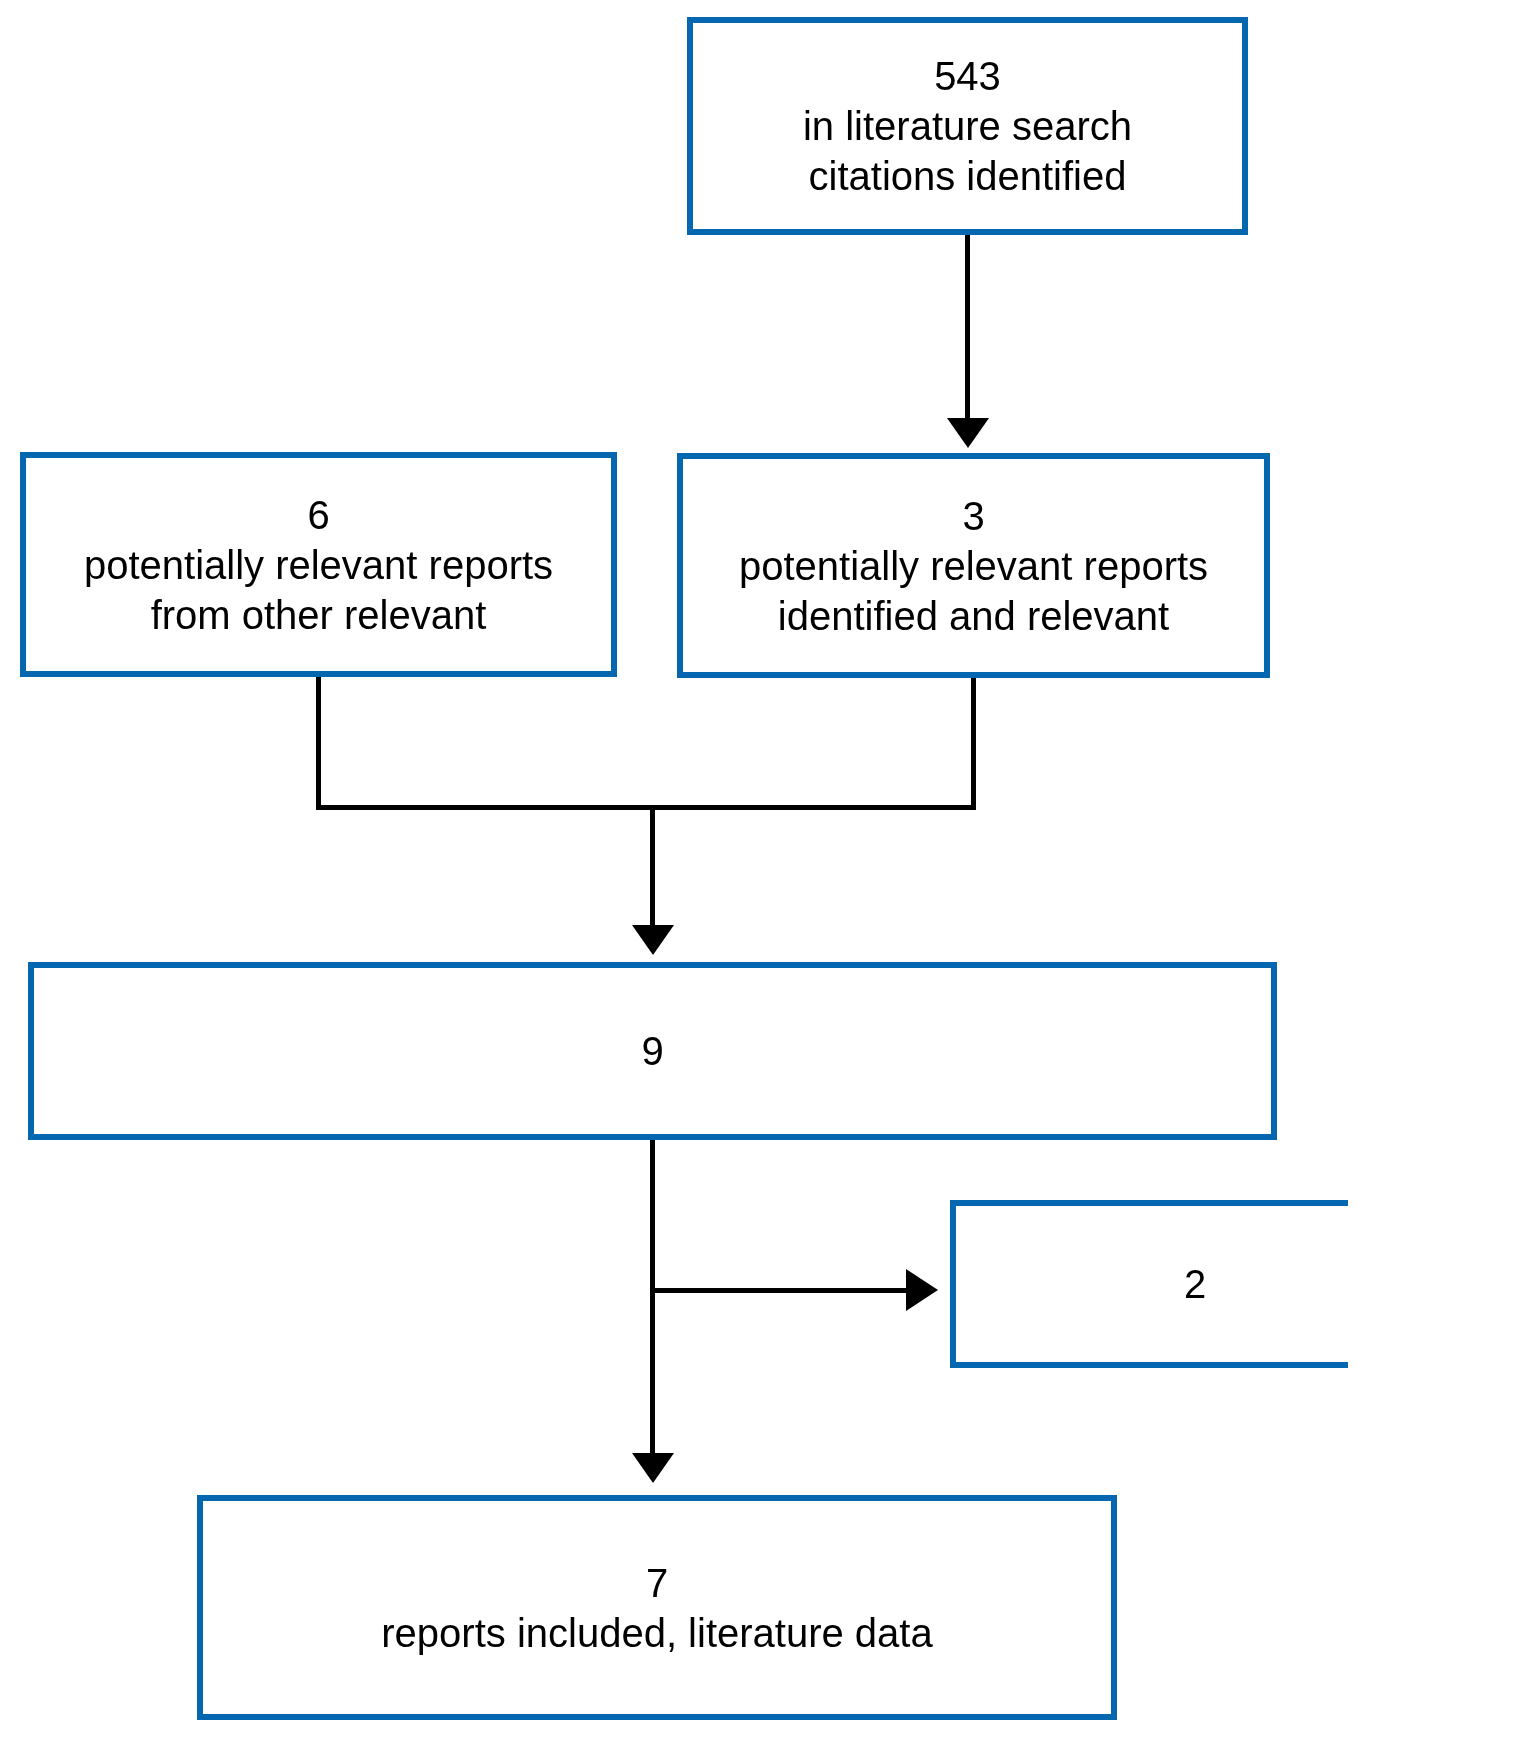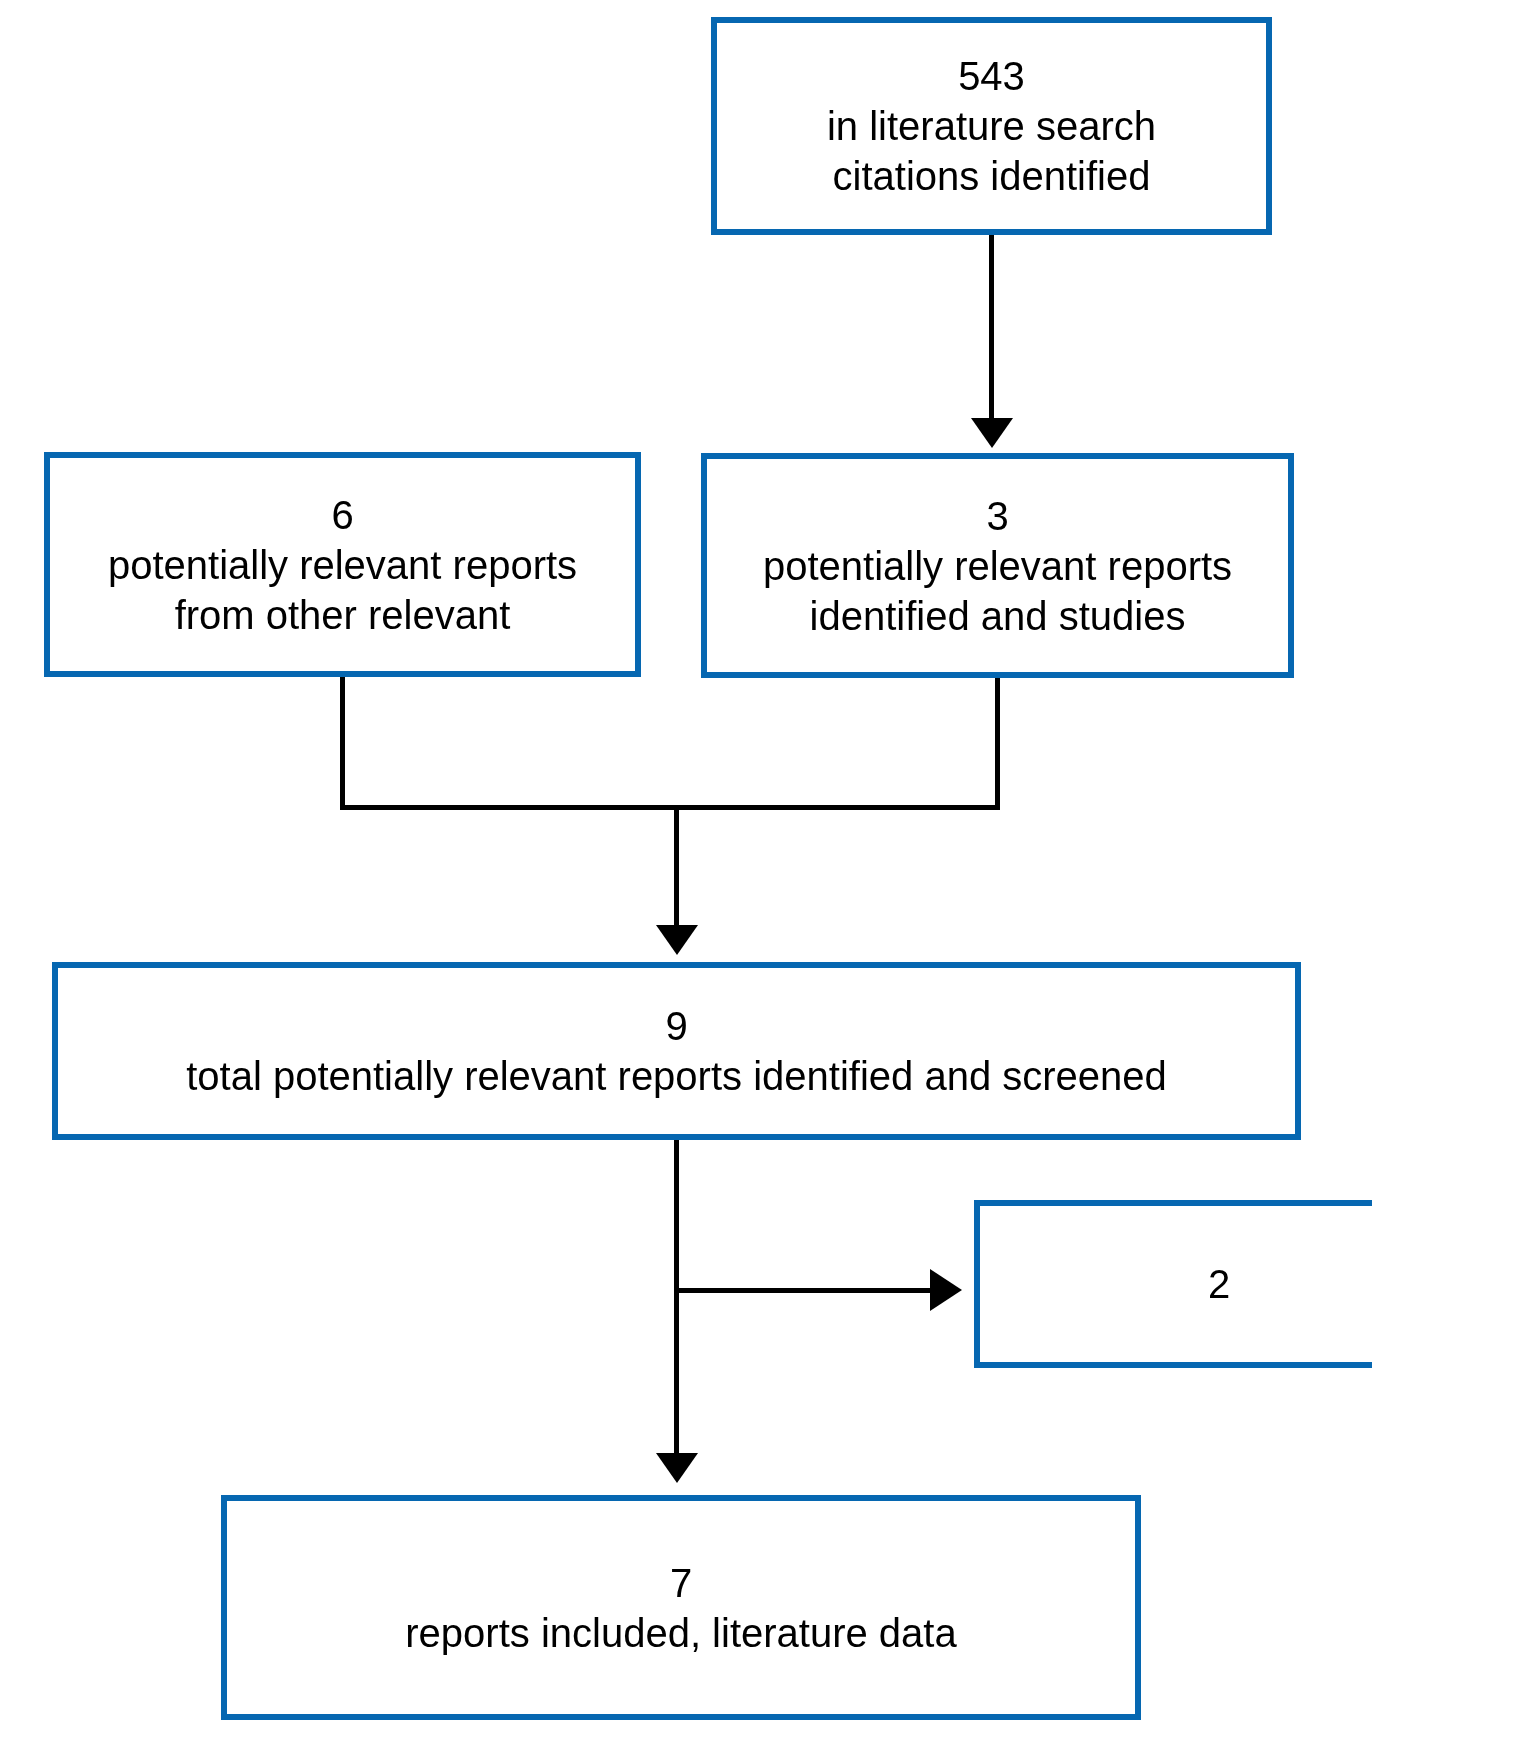--- a/index.html
+++ b/index.html
@@ -8,21 +8,20 @@
     background: #ffffff;
   }
   #canvas {
     position: relative;
     width: 1348px;
     height: 1748px;
     background: var(--bg, #ffffff);
     font-family: "Liberation Sans", "DejaVu Sans", sans-serif;
     color: var(--ink, #000000);
     overflow: hidden;
-    margin-left: 24px;
   }
   .node {
     position: absolute;
     box-sizing: border-box;
     border: 6px solid var(--accent, #0667b1);
     background: #ffffff;
     display: flex;
     flex-direction: column;
     align-items: center;
     justify-content: center;
@@ -92,26 +91,25 @@
 
   <div class="node" id="n-other">
     <span>6</span>
     <span>potentially relevant reports</span>
     <span>from other relevant</span>
   </div>
 
   <div class="node" id="n-screened">
     <span>3</span>
     <span>potentially relevant reports</span>
-    <span>identified and studies</span>
+    <span>identified and relevant</span>
   </div>
 
   <div class="node" id="n-total">
     <span>9</span>
-    <span>total potentially relevant reports identified and screened</span>
   </div>
 
   <div class="node" id="n-excluded">
     <span>2</span>
   </div>
 
   <div class="node" id="n-included">
     <span>7</span>
     <span>reports included, literature data</span>
   </div>

